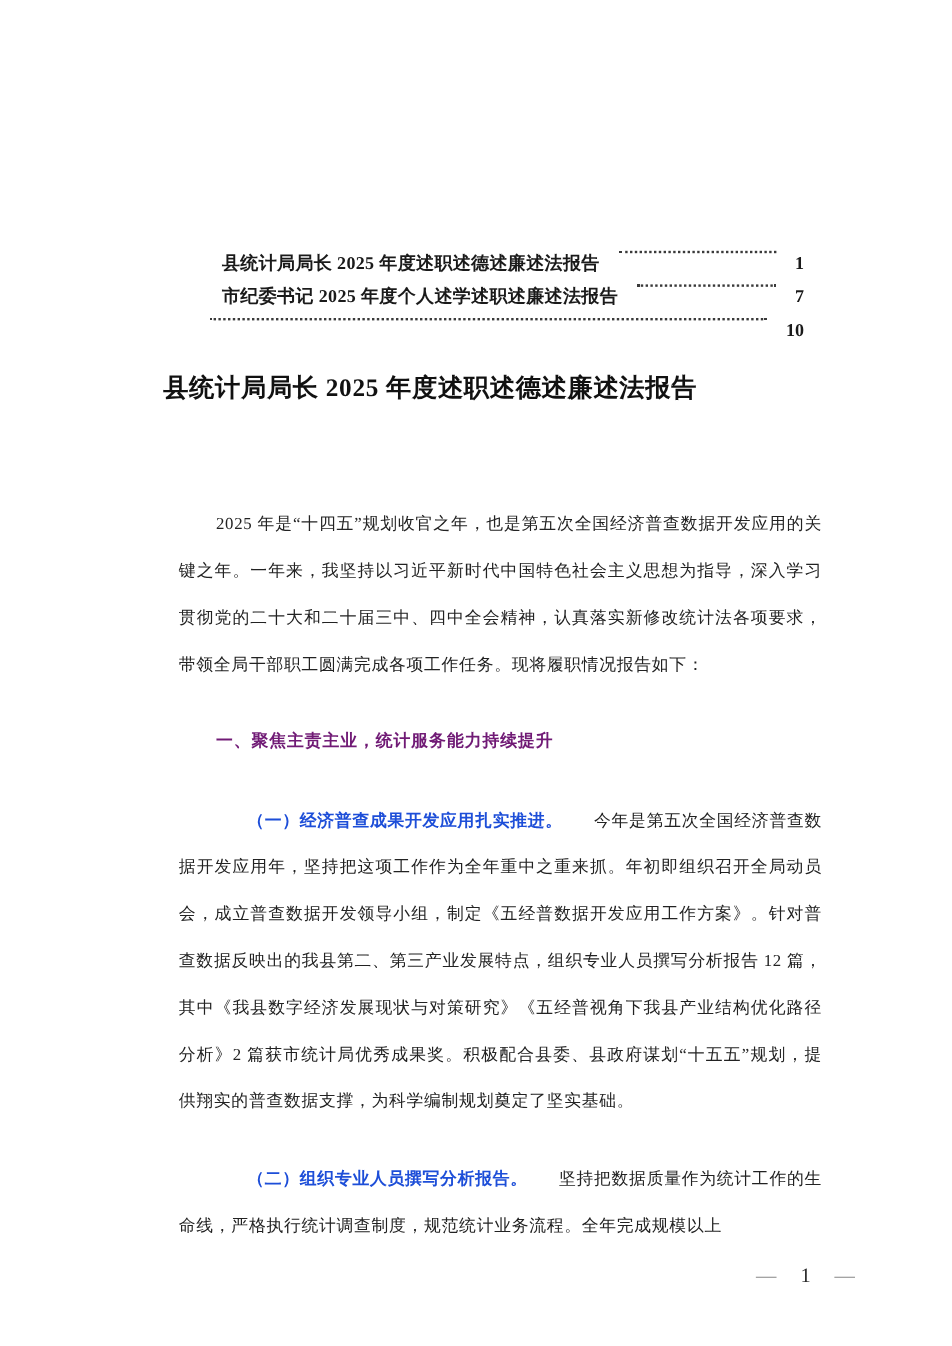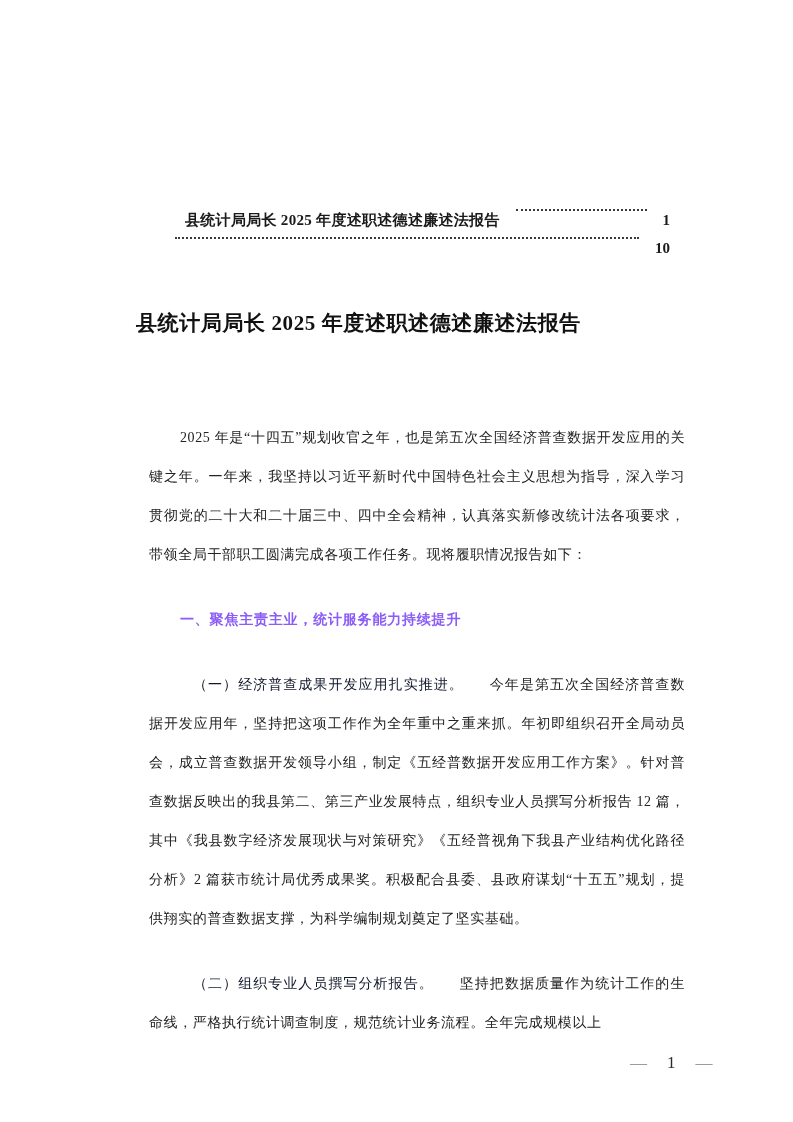--- a/index.html
+++ b/index.html
@@ -77,29 +77,30 @@
     line-height: 39px;
     letter-spacing: 0.6px;
     text-align: justify;
     color: #222;
   }
   .doc-body p {
     text-indent: 31px;
     margin: 0;
   }
   .section-heading {
-    font-family: Liberation Sans, sans-serif;
+    font-family: Liberation Mono, monospace;
     font-weight: bold;
     text-indent: 31px;
-    color: #8b5cf6;
+    color: #701a75;
     letter-spacing: 0.8px;
   }
   .para-lead {
-    font-weight: normal;
-    color: #0f172a;
+    font-weight: bold;
+    color: #1d4ed8;
+    margin-left: 13px;
   }
 
   
   .page-footer {
     position: absolute;
     top: 1027px;
     left: 597px;
     font-size: 17px;
     color: #333;
     letter-spacing: 0;
@@ -118,20 +119,25 @@
 
 <div class="page">
 
   <nav class="toc">
     <div class="toc-entry">
       <span class="toc-entry-title">县统计局局长 2025 年度述职述德述廉述法报告</span>
       <span class="toc-dots"></span>
       <span class="toc-page-num">1</span>
     </div>
     <div class="toc-entry">
+      <span class="toc-entry-title">市纪委书记 2025 年度个人述学述职述廉述法报告</span>
+      <span class="toc-dots"></span>
+      <span class="toc-page-num">7</span>
+    </div>
+    <div class="toc-entry">
       <span class="toc-dots"></span>
       <span class="toc-page-num">10</span>
     </div>
   </nav>
 
   <h1 class="doc-title">县统计局局长 2025 年度述职述德述廉述法报告</h1>
 
   <div class="doc-body">
     <p>2025 年是“十四五”规划收官之年，也是第五次全国经济普查数据开发应用的关键之年。一年来，我坚持以习近平新时代中国特色社会主义思想为指导，深入学习贯彻党的二十大和二十届三中、四中全会精神，认真落实新修改统计法各项要求，带领全局干部职工圆满完成各项工作任务。现将履职情况报告如下：</p>
     <p class="section-heading">一、聚焦主责主业，统计服务能力持续提升</p>

